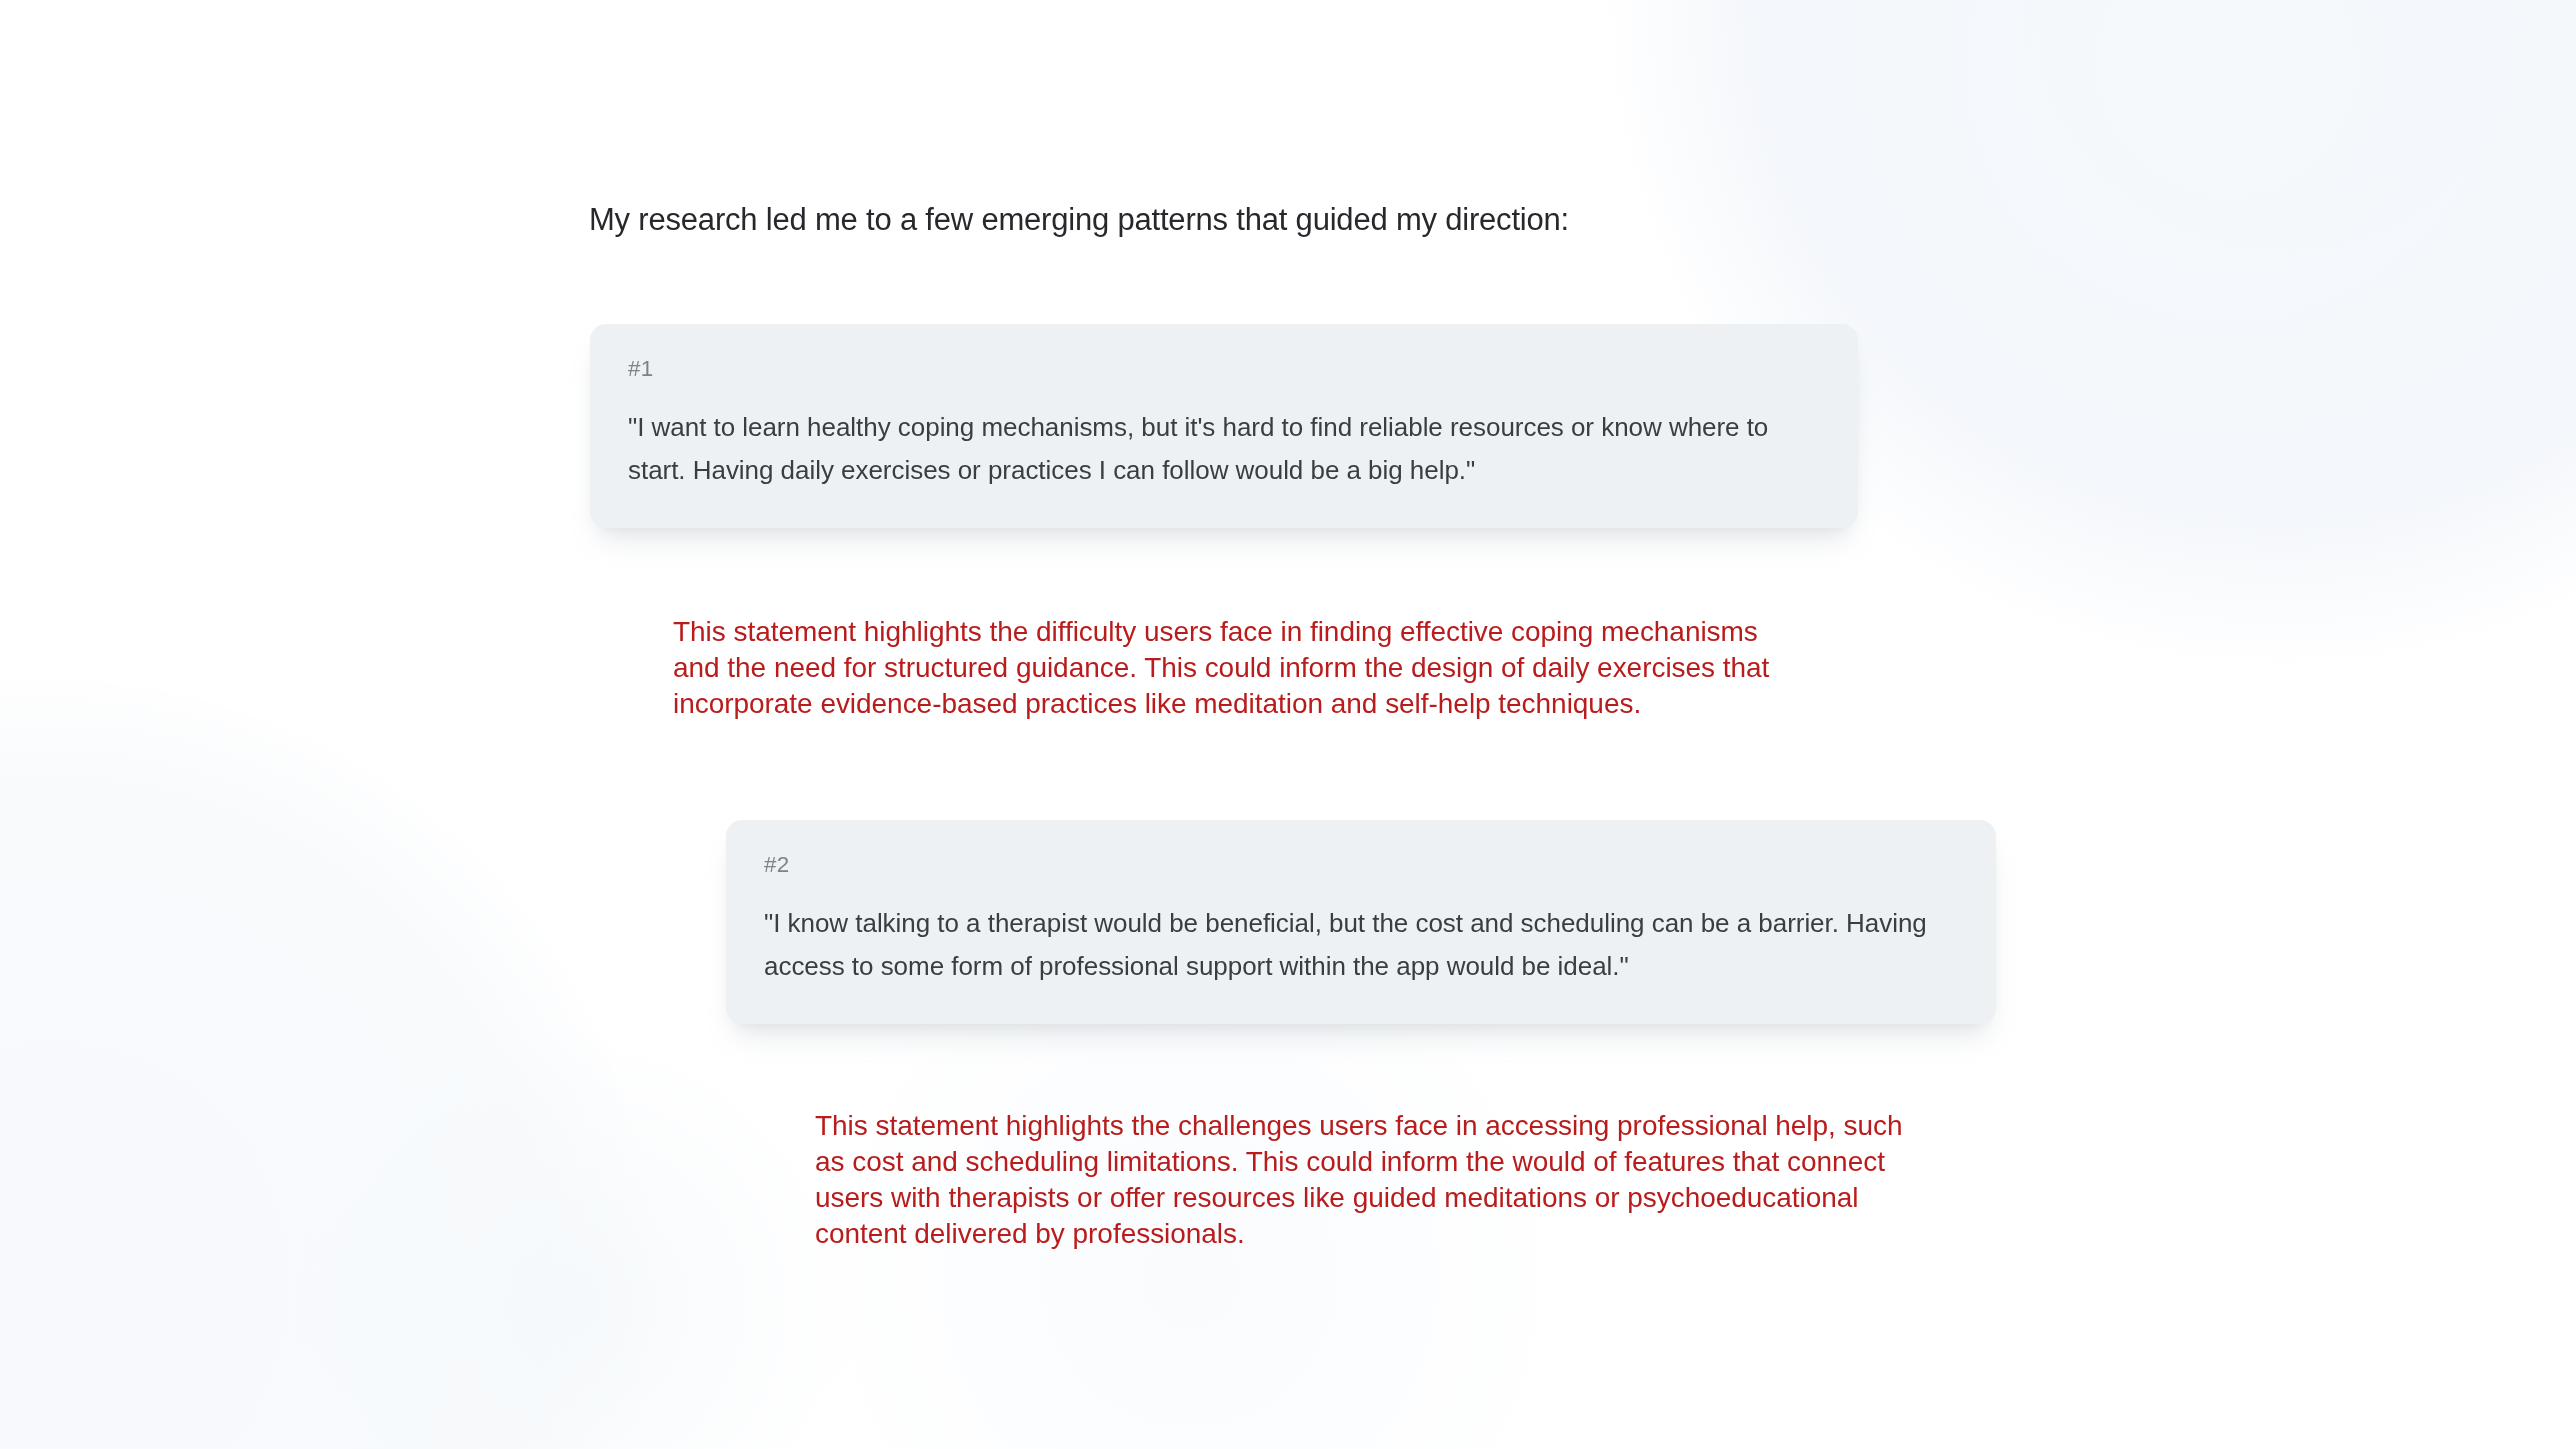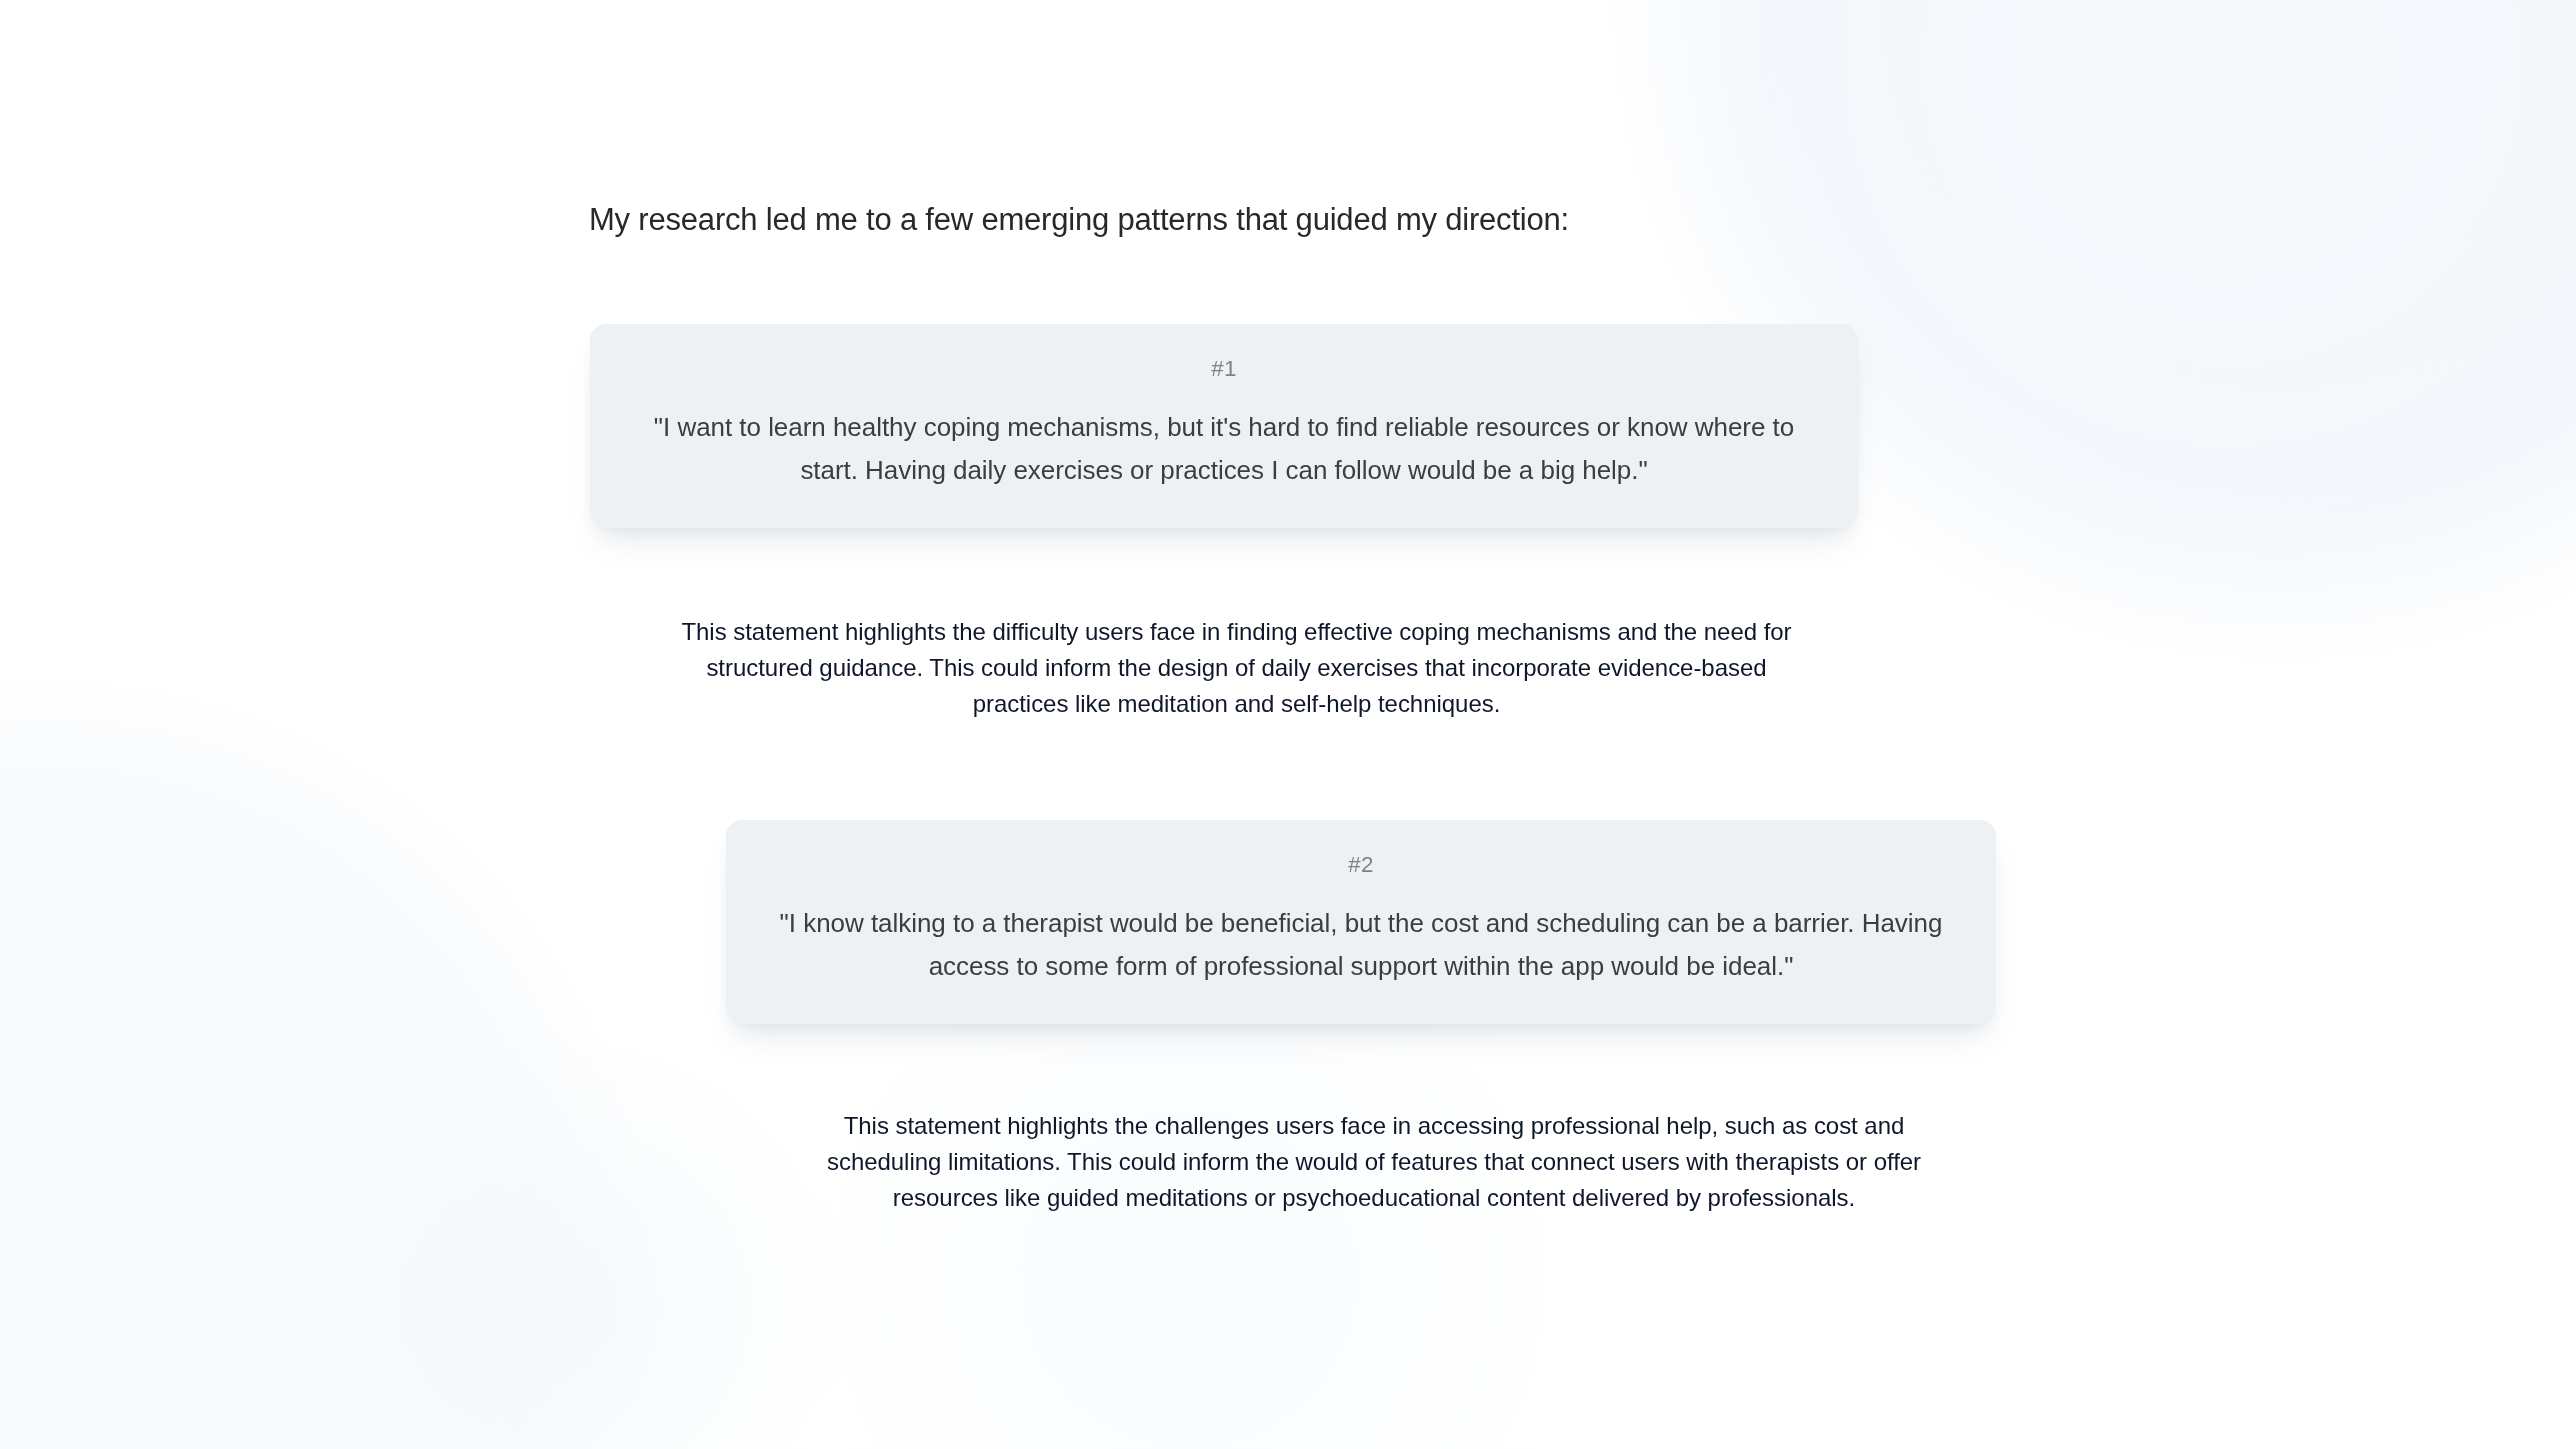--- a/index.html
+++ b/index.html
@@ -55,21 +55,20 @@
     left: 787px; top: 877px;
     background: radial-gradient(circle at 50% 50%, #f9fbfd 0%, rgba(249,251,253,0) 70%);
   }
 
   
   #page {
     position: relative;
     z-index: 1;
     width: 2576px;
     height: 1177px;
-    text-align: center;
   }
 
   #page-heading {
     position: absolute;
     left: 589px;
     top: 199px;
     font-size: 31px;
     line-height: 41px;
     font-weight: 400;
     letter-spacing: -0.2px;
@@ -102,23 +101,23 @@
     font-size: 26px;
     line-height: 43px;
     color: #3a3d42;
     font-weight: 400;
     letter-spacing: -0.04px;
   }
 
   
   .caption {
     position: absolute;
-    font-size: 24px;
+    font-size: 28px;
     line-height: 36px;
-    color: #0f172a;
+    color: #b91c1c;
     font-weight: 400;
     letter-spacing: -0.04px;
   }
   #caption-1 { left: 673px; top: 614px; width: 1127px; }
   #caption-2 { left: 815px; top: 1108px; width: 1118px; }
 </style>
 </head>
 <body>
 
 <div id="bg-decor">

